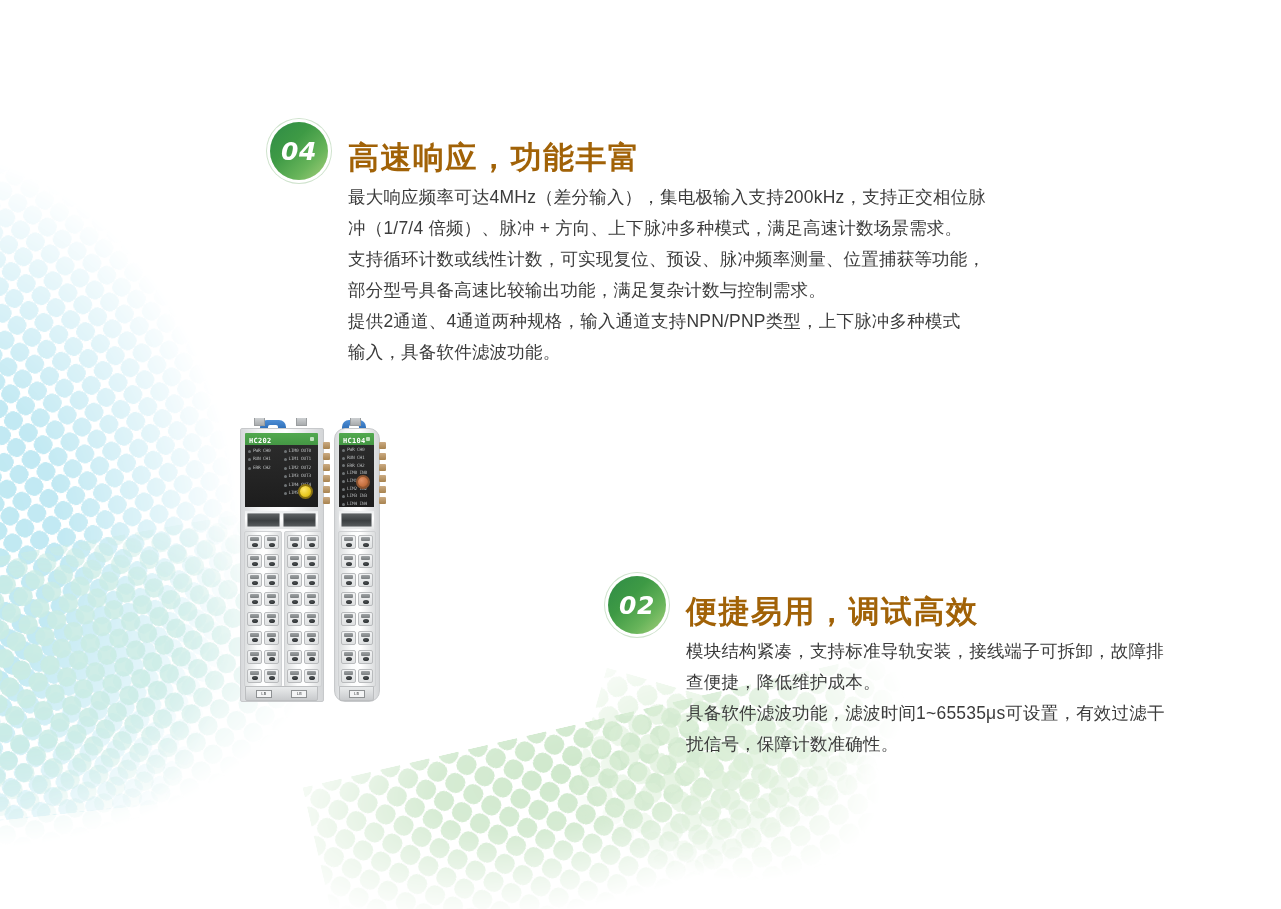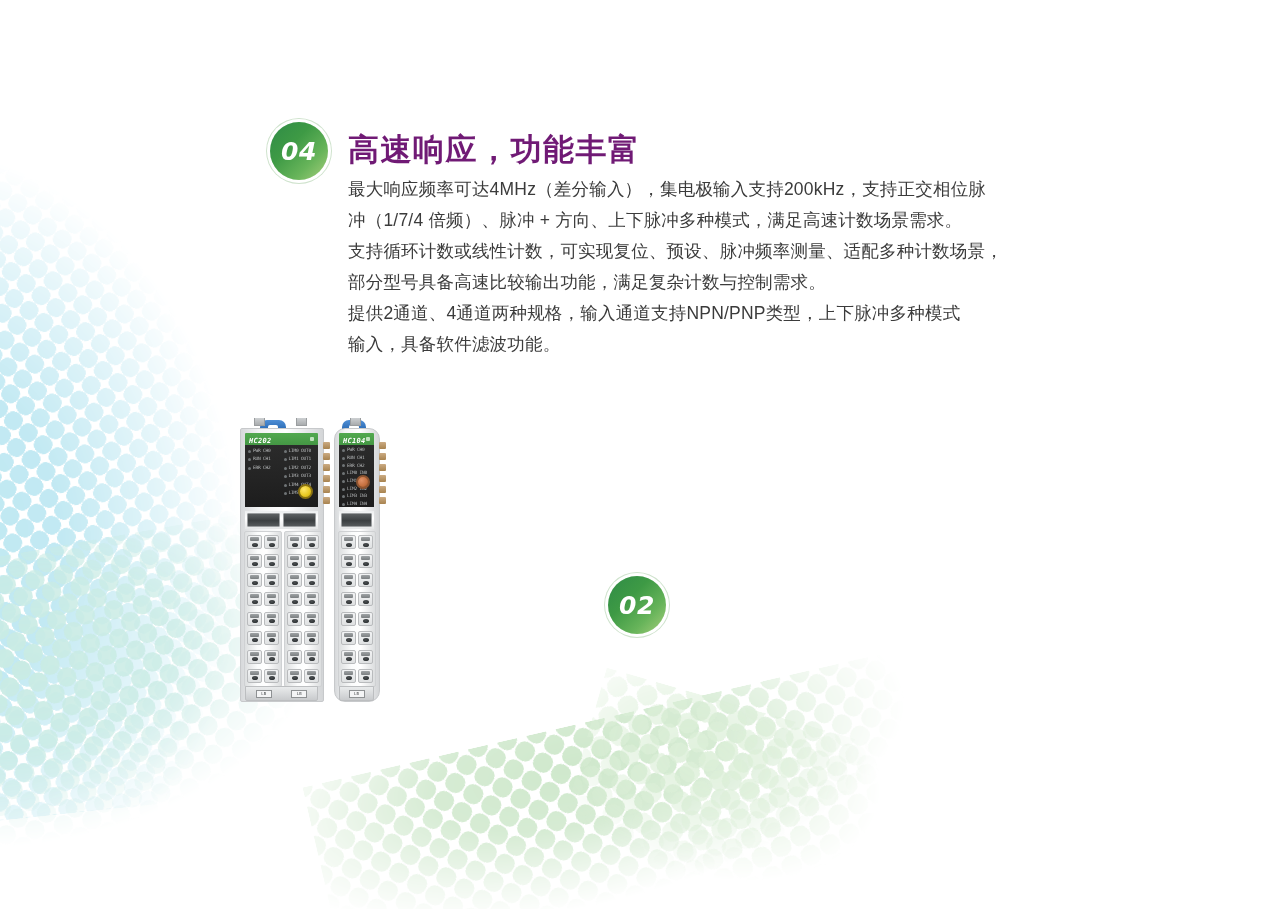--- a/index.html
+++ b/index.html
@@ -86,26 +86,26 @@
     box-shadow:0 0 0 3px #ffffff, 0 0 0 4px #cfe3cd;
   }
   .badge-num{
     color:#ffffff;font-size:25px;font-weight:bold;font-style:italic;
     letter-spacing:.5px;line-height:1;
     font-family:"DejaVu Sans","Liberation Sans",sans-serif;
   }
 
   .feature-body{margin-left:20px;}
   .feature-title{
-    color:#701a75;
+    color:#a16207;
     font-size:31px;
     font-weight:bold;
     letter-spacing:1.5px;
     line-height:1.15;
-    margin:8px 0 6px 0;
+    margin:16px 0 6px 0;
     white-space:nowrap;
     font-family:"DejaVu Sans","Liberation Sans",sans-serif;
   }
   .feature-lines{margin:0;padding:0;list-style:none;}
   .feature-lines li{
     color:#3b3b3b;
     font-size:17.5px;
     line-height:31px;
     letter-spacing:.2px;
     white-space:nowrap;
@@ -139,21 +139,21 @@
     background:linear-gradient(90deg,#d7d9db 0%,#f2f3f4 22%,#ffffff 55%,#d3d5d7 100%);
     border:1px solid #c7c9cb;border-radius:2px;
   }
   #module-left .shell{height:272px;}
   #module-right .shell{height:272px;border-radius:11px;}
 
   .label-band{
     position:absolute;top:4px;left:4px;right:5px;height:16px;
     background:linear-gradient(180deg,#52a94f 0%,#3f9140 100%);
     border-radius:1px;
-    display:flex;align-items:center;font-style:italic;
+    display:flex;align-items:center;
   }
   .label-text{
     color:#ffffff;font-size:7px;font-weight:bold;margin-left:4px;
     letter-spacing:.3px;line-height:1;
     font-family:"DejaVu Sans Mono","Liberation Mono",monospace;
   }
   .label-dot{
     position:absolute;right:4px;top:3.5px;width:4px;height:4px;
     background:#bfe2bd;border-radius:1px;
   }
@@ -258,32 +258,41 @@
 
   <section class="feature" id="feature-01">
     <div class="badge">
       <span class="badge-num">04</span>
     </div>
     <div class="feature-body">
       <h2 class="feature-title">高速响应，功能丰富</h2>
       <ul class="feature-lines">
         <li>最大响应频率可达4MHz（差分输入），集电极输入支持200kHz，支持正交相位脉</li>
         <li>冲（1/7/4 倍频）、脉冲 + 方向、上下脉冲多种模式，满足高速计数场景需求。</li>
-        <li>支持循环计数或线性计数，可实现复位、预设、脉冲频率测量、适配多种计数场景，</li>
+        <li>支持循环计数或线性计数，可实现复位、预设、脉冲频率测量、位置捕获等功能，</li>
         <li>部分型号具备高速比较输出功能，满足复杂计数与控制需求。</li>
         <li>提供2通道、4通道两种规格，输入通道支持NPN/PNP类型，上下脉冲多种模式</li>
         <li>输入，具备软件滤波功能。</li>
       </ul>
     </div>
   </section>
 
   <section class="feature" id="feature-02">
     <div class="badge">
       <span class="badge-num">02</span>
     </div>
+    <div class="feature-body">
+      <h2 class="feature-title">便捷易用，调试高效</h2>
+      <ul class="feature-lines">
+        <li>模块结构紧凑，支持标准导轨安装，接线端子可拆卸，故障排</li>
+        <li>查便捷，降低维护成本。</li>
+        <li>具备软件滤波功能，滤波时间1~65535μs可设置，有效过滤干</li>
+        <li>扰信号，保障计数准确性。</li>
+      </ul>
+    </div>
   </section>
 
   <div id="product-photo">
 
     <div class="module" id="module-left">
       <div class="clip">
         <div class="clip-notch"></div>
       </div>
       <div class="shell">
 

